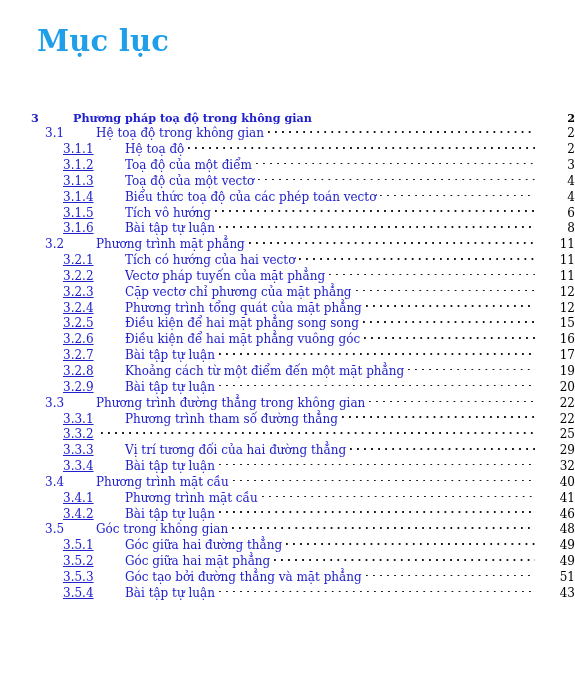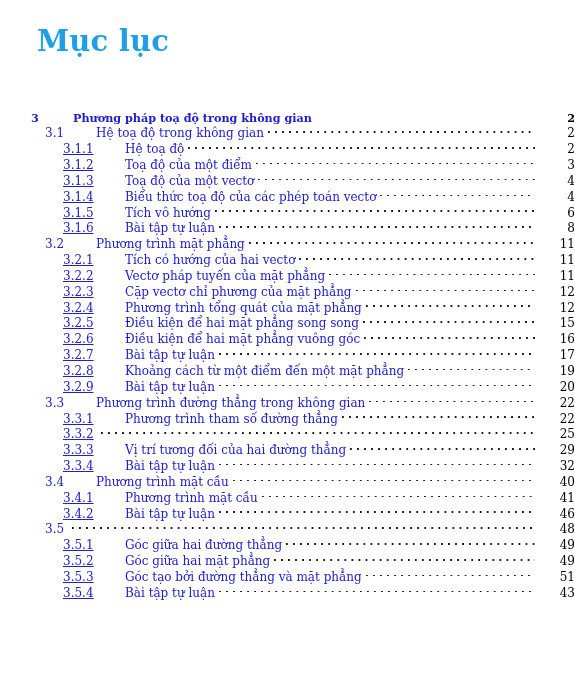--- a/index.html
+++ b/index.html
@@ -278,20 +278,21 @@
         <span class="page">41</span>
       </div>
       <div class="toc-entry lvl-sub">
         <span class="num">3.4.2</span>
         <span class="title">Bài tập tự luận</span>
         <span class="leader"></span>
         <span class="page">46</span>
       </div>
       <div class="toc-entry lvl-section">
         <span class="num">3.5</span>
+        <span class="title">Góc trong không gian</span>
         <span class="leader"></span>
         <span class="page">48</span>
       </div>
       <div class="toc-entry lvl-sub">
         <span class="num">3.5.1</span>
         <span class="title">Góc giữa hai đường thẳng</span>
         <span class="leader"></span>
         <span class="page">49</span>
       </div>
       <div class="toc-entry lvl-sub">

